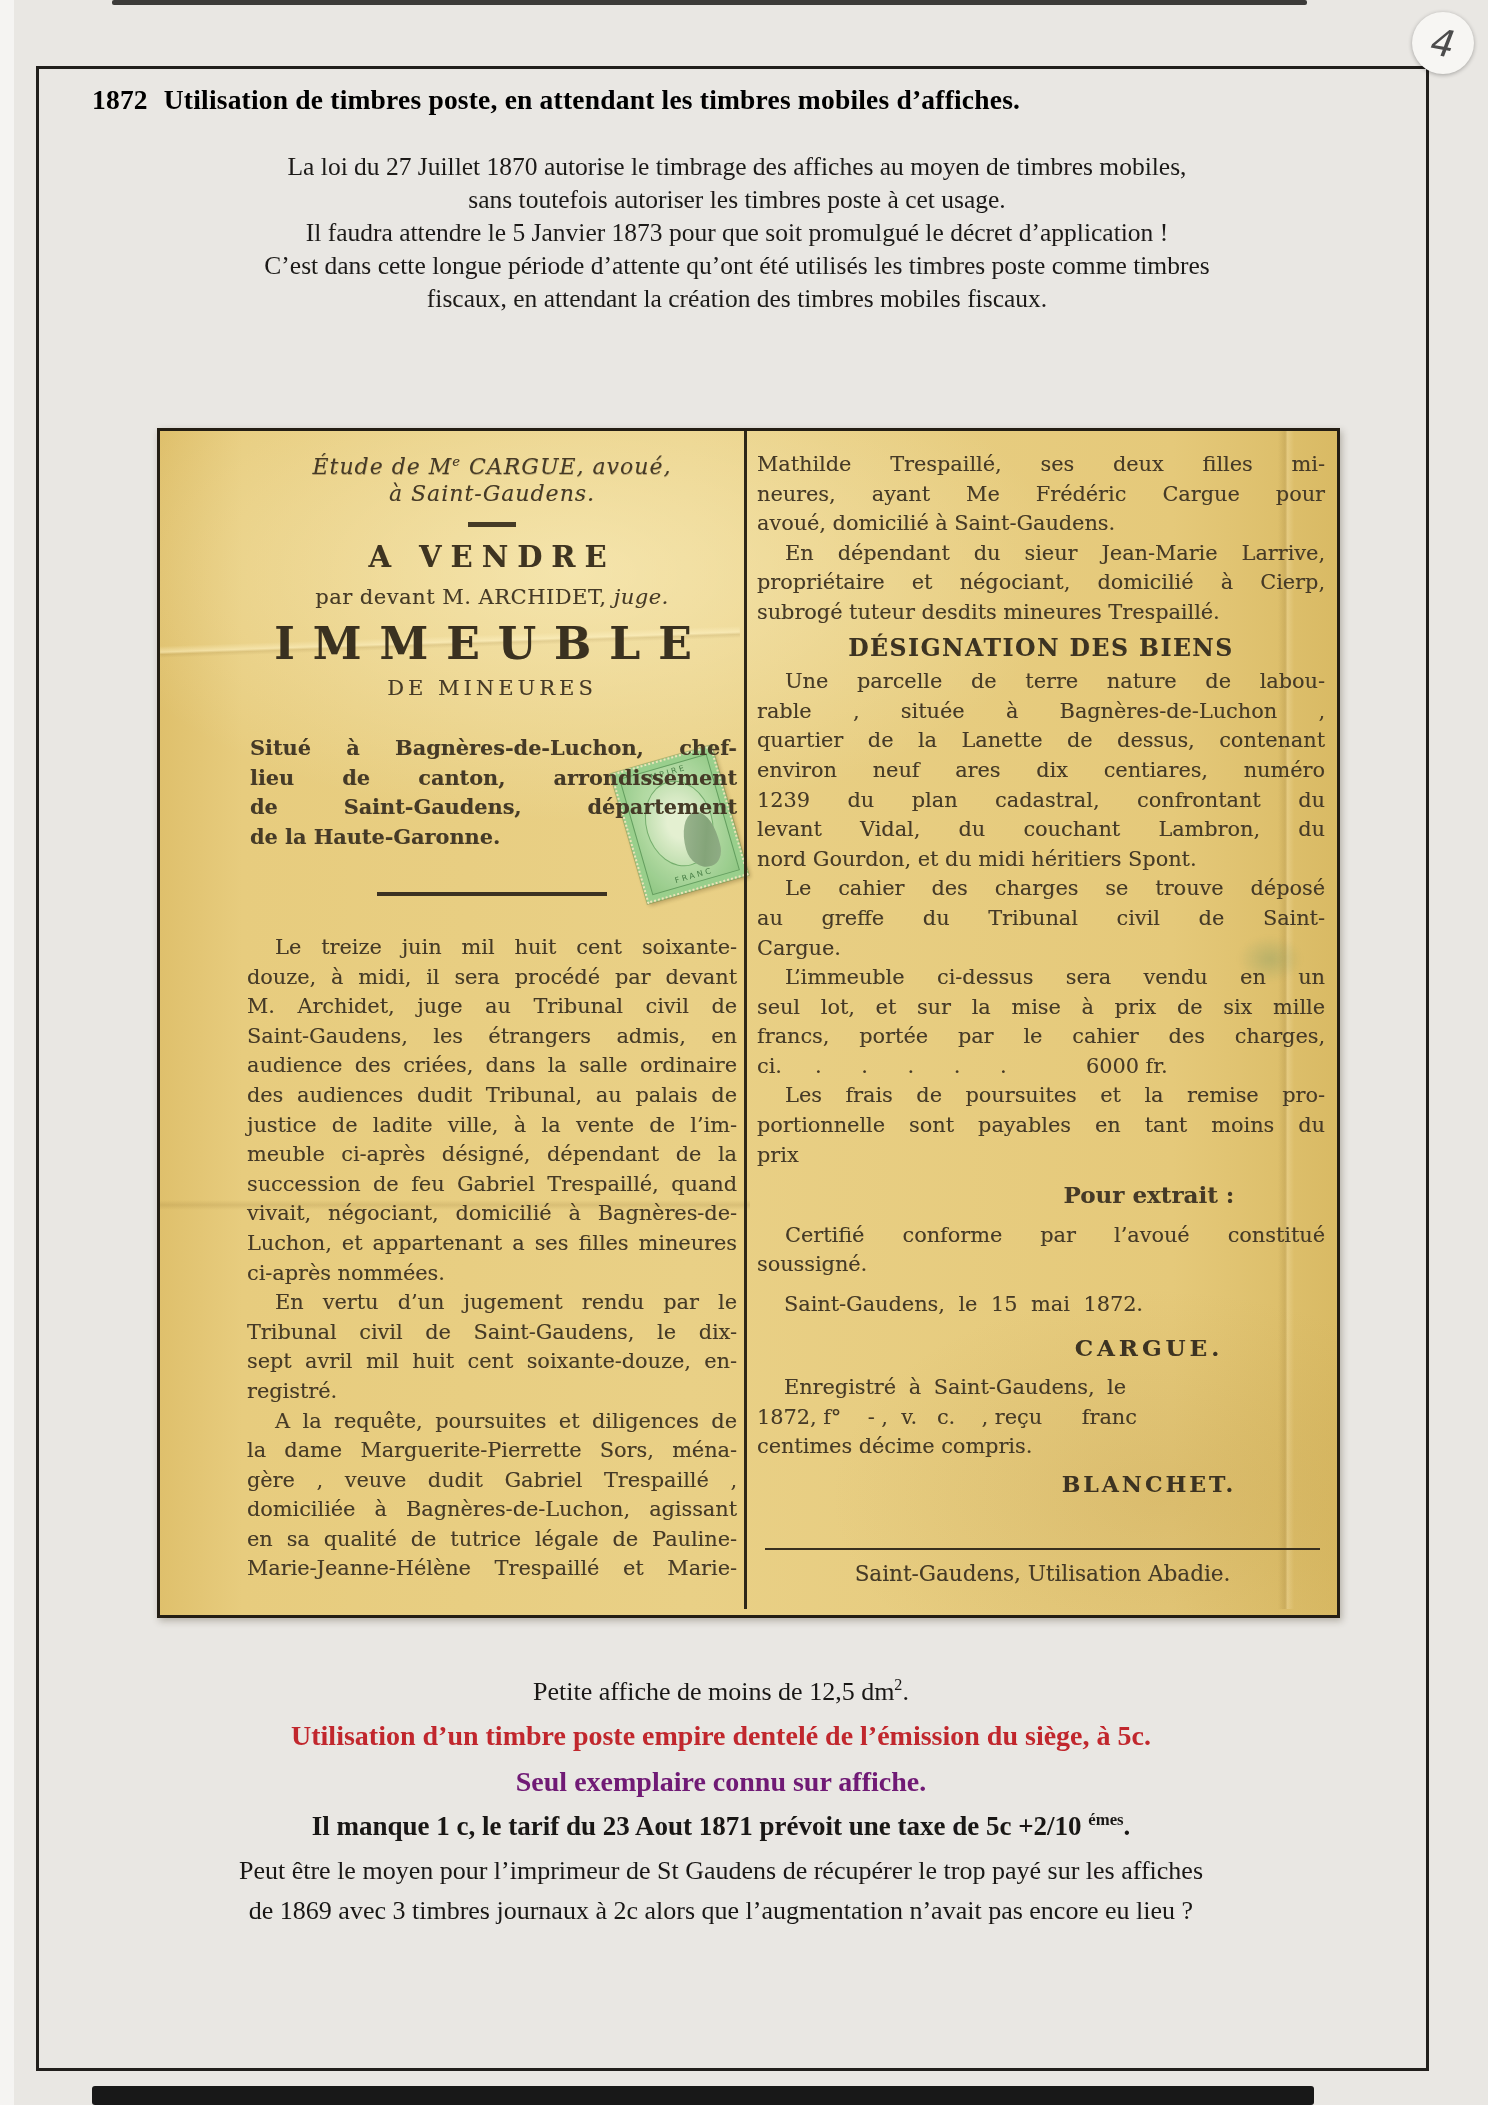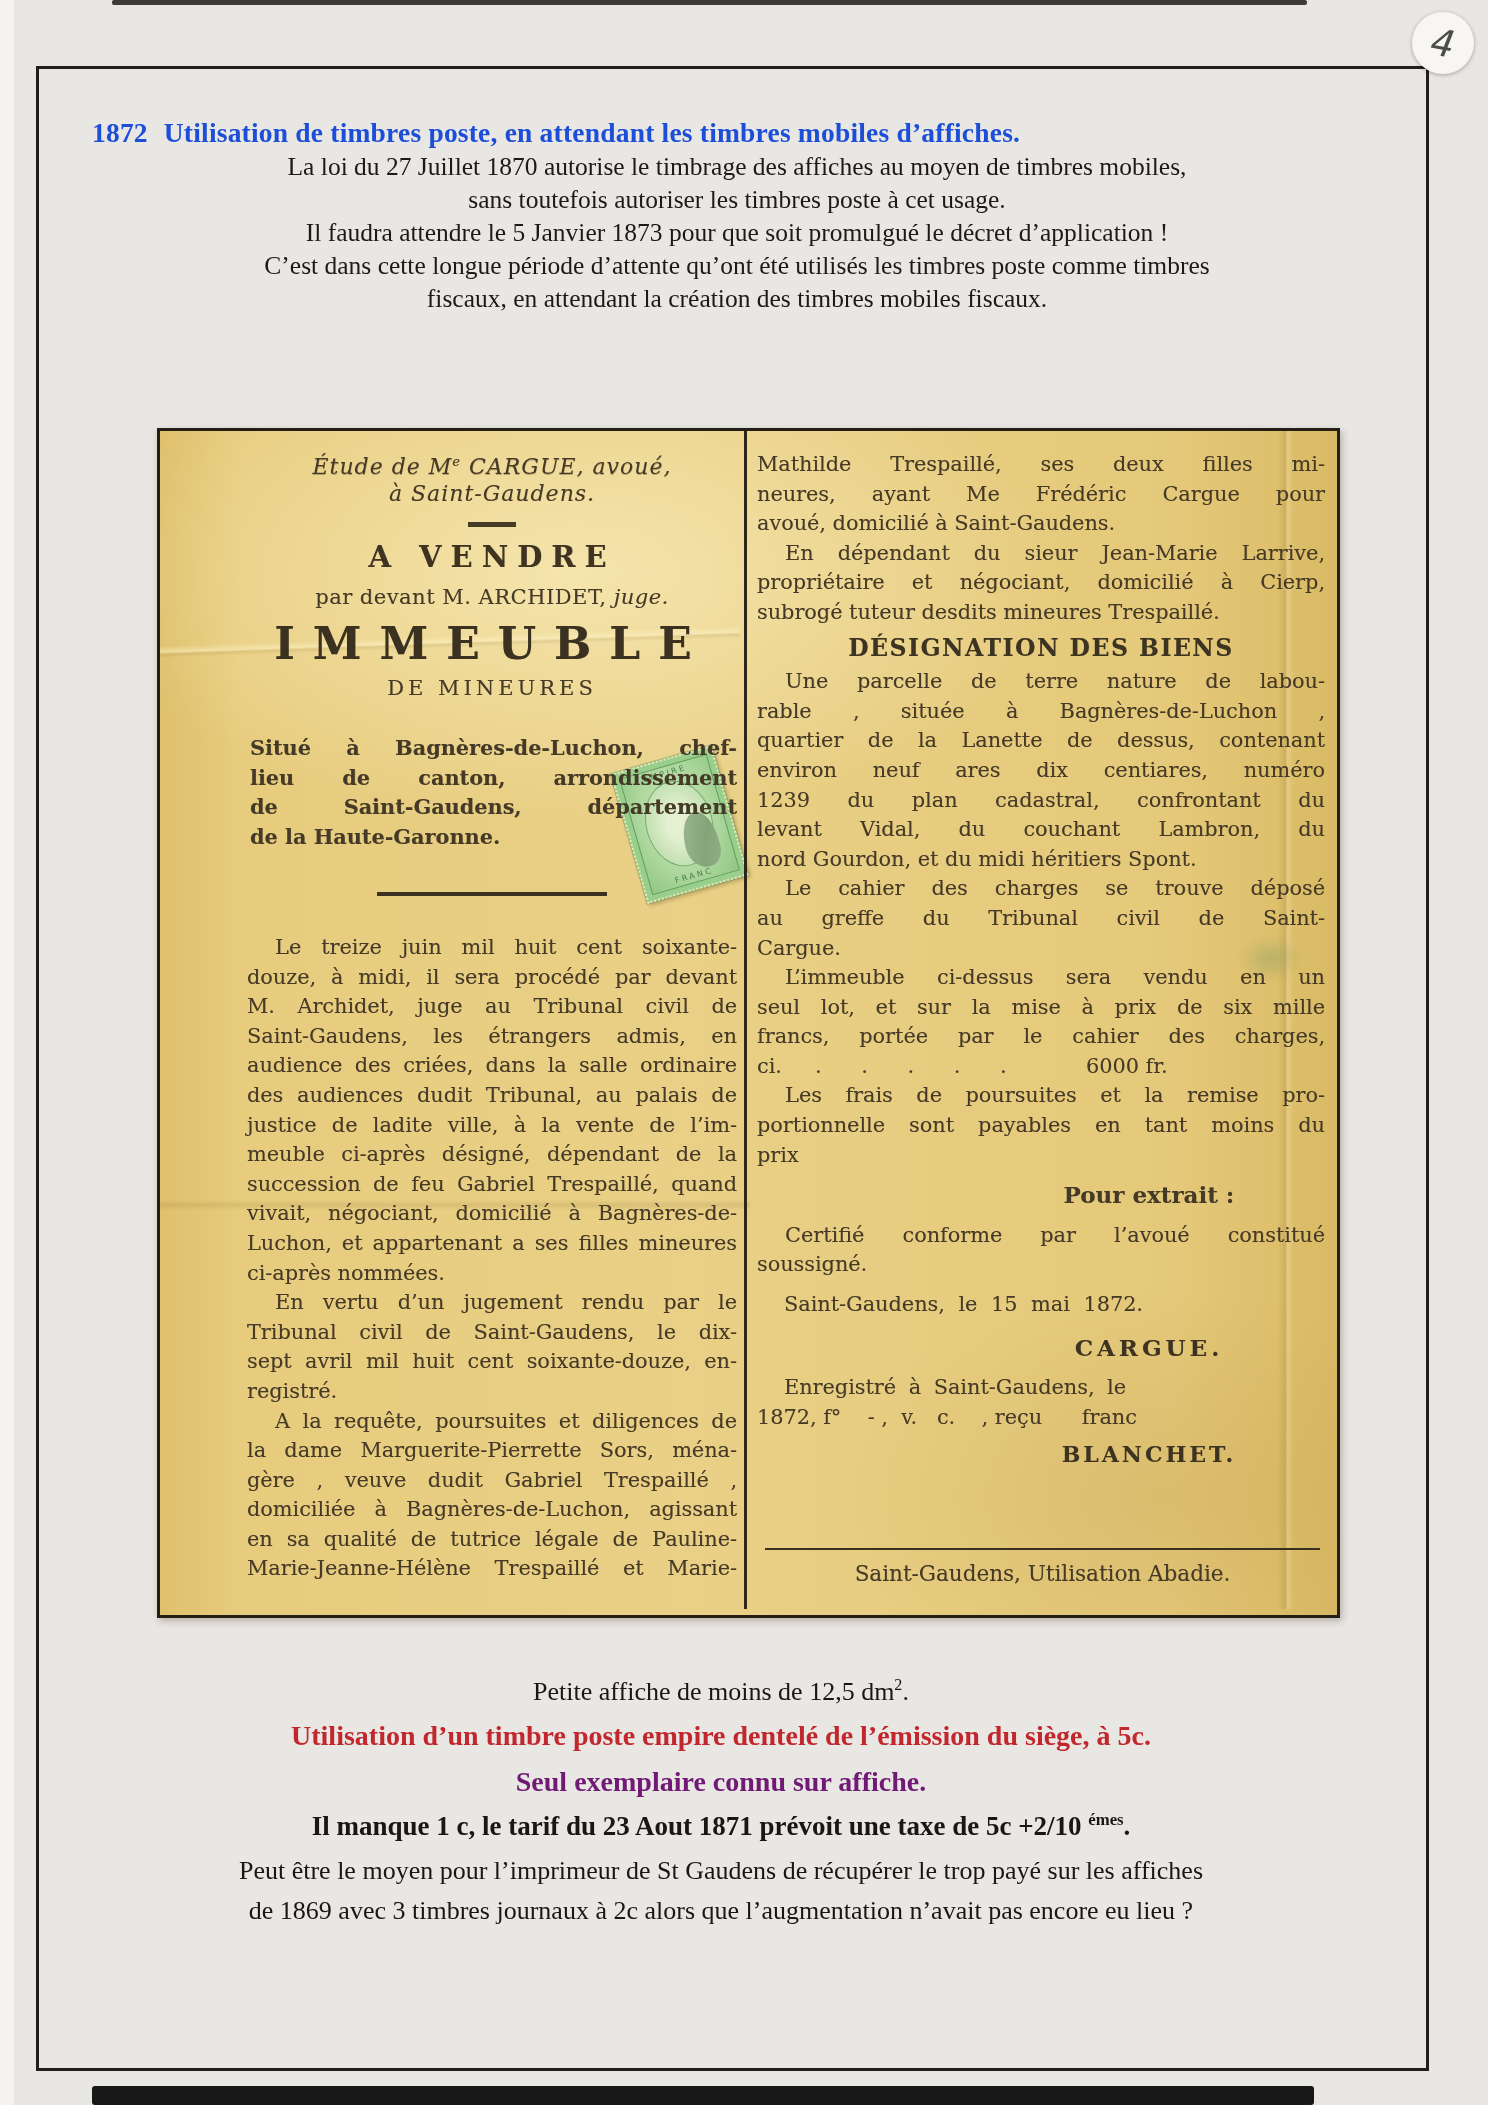--- a/index.html
+++ b/index.html
@@ -16,21 +16,21 @@
   .frame{left:36px;top:66px;width:1387px;height:1999px;border:3.5px solid #211f1c;}
 
   
   .page-num{left:1412px;top:12px;width:62px;height:62px;border-radius:50%;
     background:#f7f6f3;box-shadow:0 1px 4px rgba(0,0,0,.3);z-index:6;
     display:flex;align-items:center;justify-content:center;}
   .page-num span{font-family:"DejaVu Sans",sans-serif;font-style:italic;font-size:37px;
     color:#4c4c4c;transform:rotate(10deg);font-weight:300;}
 
   
-  .title{left:92px;top:84px;width:1300px;font-size:27.5px;font-weight:700;color:#1d4ed8;letter-spacing:.2px;margin-top:33px;}
+  .title{left:92px;top:84px;width:1300px;font-size:27.5px;font-weight:700;color:#000000;letter-spacing:.2px;}
   .title .yr{margin-right:16px;}
   .intro{left:40px;top:150px;width:1394px;text-align:center;font-size:25.5px;
     line-height:33px;color:#1c1a18;}
 
   
   .doc{left:157px;top:428px;width:1177px;height:1184px;border:3px solid #241e14;
     background:
       radial-gradient(ellipse 60% 30% at 35% 12%, rgba(255,246,205,.55), transparent 70%),
       radial-gradient(ellipse 40% 25% at 85% 90%, rgba(170,130,50,.18), transparent 70%),
       linear-gradient(90deg,#dfc06c 0%,#e7cc7e 7%,#e9d086 45%,#e5c97a 86%,#d9ba64 100%);
@@ -222,20 +222,21 @@
     <div class="ln k-i">Les frais de poursuites et la remise pro-</div>
     <div class="ln">portionnelle sont payables en tant moins du</div>
     <div class="ln k-e">prix</div>
     <div class="ln k-extrait">Pour extrait :</div>
     <div class="ln k-i2">Certifié conforme par l’avoué constitué</div>
     <div class="ln k-e">soussigné.</div>
     <div class="ln k-date">Saint-Gaudens, le 15 mai 1872.</div>
     <div class="ln k-sign">CARGUE.</div>
     <div class="ln k-enr">Enregistré à Saint-Gaudens, le</div>
     <div class="ln k-pre">1872, f°    - ,  v.   c.    , reçu      franc</div>
+    <div class="ln k-e">centimes décime compris.</div>
     <div class="ln k-sign2">BLANCHET.</div>
   </div>
 
 <div class="abs imprint doc-text">Saint-Gaudens, Utilisation Abadie.</div>
 
 <div class="abs cap cap1"><span>Petite affiche de moins de 12,5 dm</span><sup>2</sup><span>.</span></div>
 <div class="abs cap capred1" style="color: rgb(193, 39, 45);">Utilisation d’un timbre poste empire dentelé de l’émission du siège, à 5c.</div>
 <div class="abs cap capred2" style="color: #701a75;">Seul exemplaire connu sur affiche.</div>
 <div class="abs cap cap2"><span>Il manque 1 c, le tarif du 23 Aout 1871 prévoit une taxe de 5c +2/10 </span><sup>émes</sup><span>.</span></div>
 <div class="abs cap cap3">Peut être le moyen pour l’imprimeur de St Gaudens de récupérer le trop payé sur les affiches</div>

